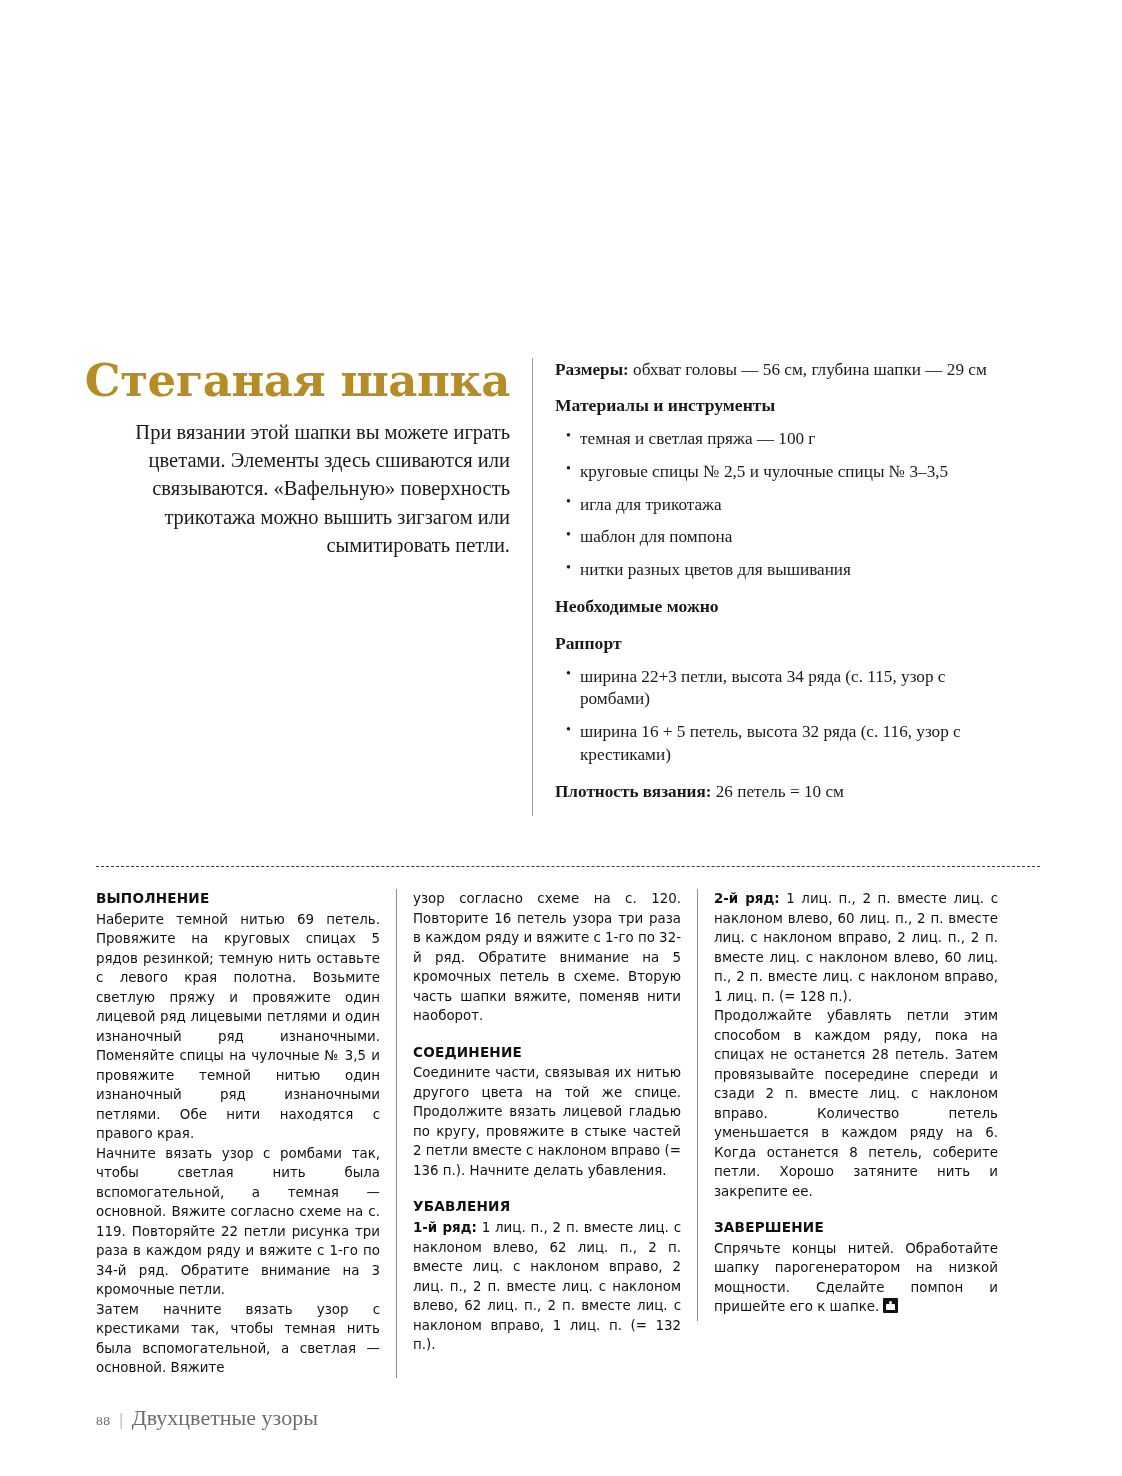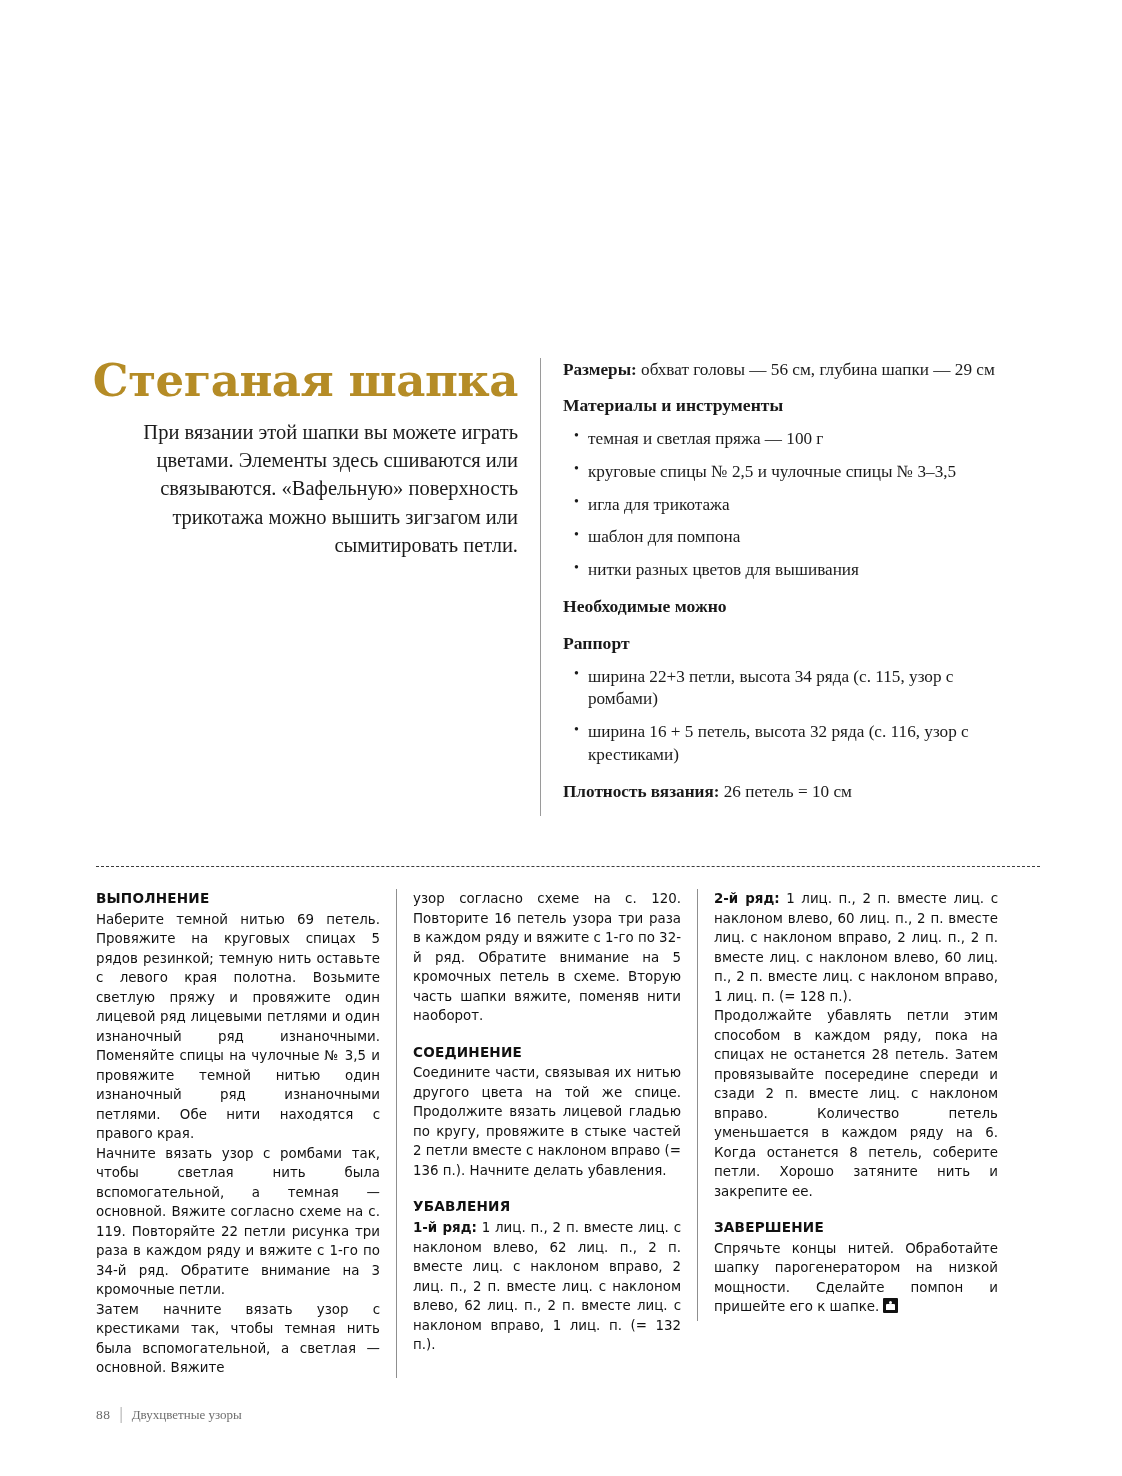--- a/index.html
+++ b/index.html
@@ -17,21 +17,21 @@
   }
 
   .page {
     position: absolute;
     inset: 0;
   }
 
   
   .header {
     position: absolute;
-    left: 88px;
+    left: 80px;
     top: 358px;
     width: 944px;
     display: flex;
     align-items: flex-start;
   }
   .header-left {
     width: 452px;
     padding-right: 22px;
     box-sizing: border-box;
     text-align: right;
@@ -202,21 +202,21 @@
   .footer-num {
     font-size: 13.5px;
     letter-spacing: 0.5px;
   }
   .footer-sep {
     margin: 0 9px;
     font-size: 16px;
     color: #9a9a9a;
   }
   .footer-text {
-    font-size: 13px;
+    font-size: 22px;
   }
 </style>
 </head>
 <body>
 
 <div class="page">
 
   <div class="header">
 
     <div class="header-left">

